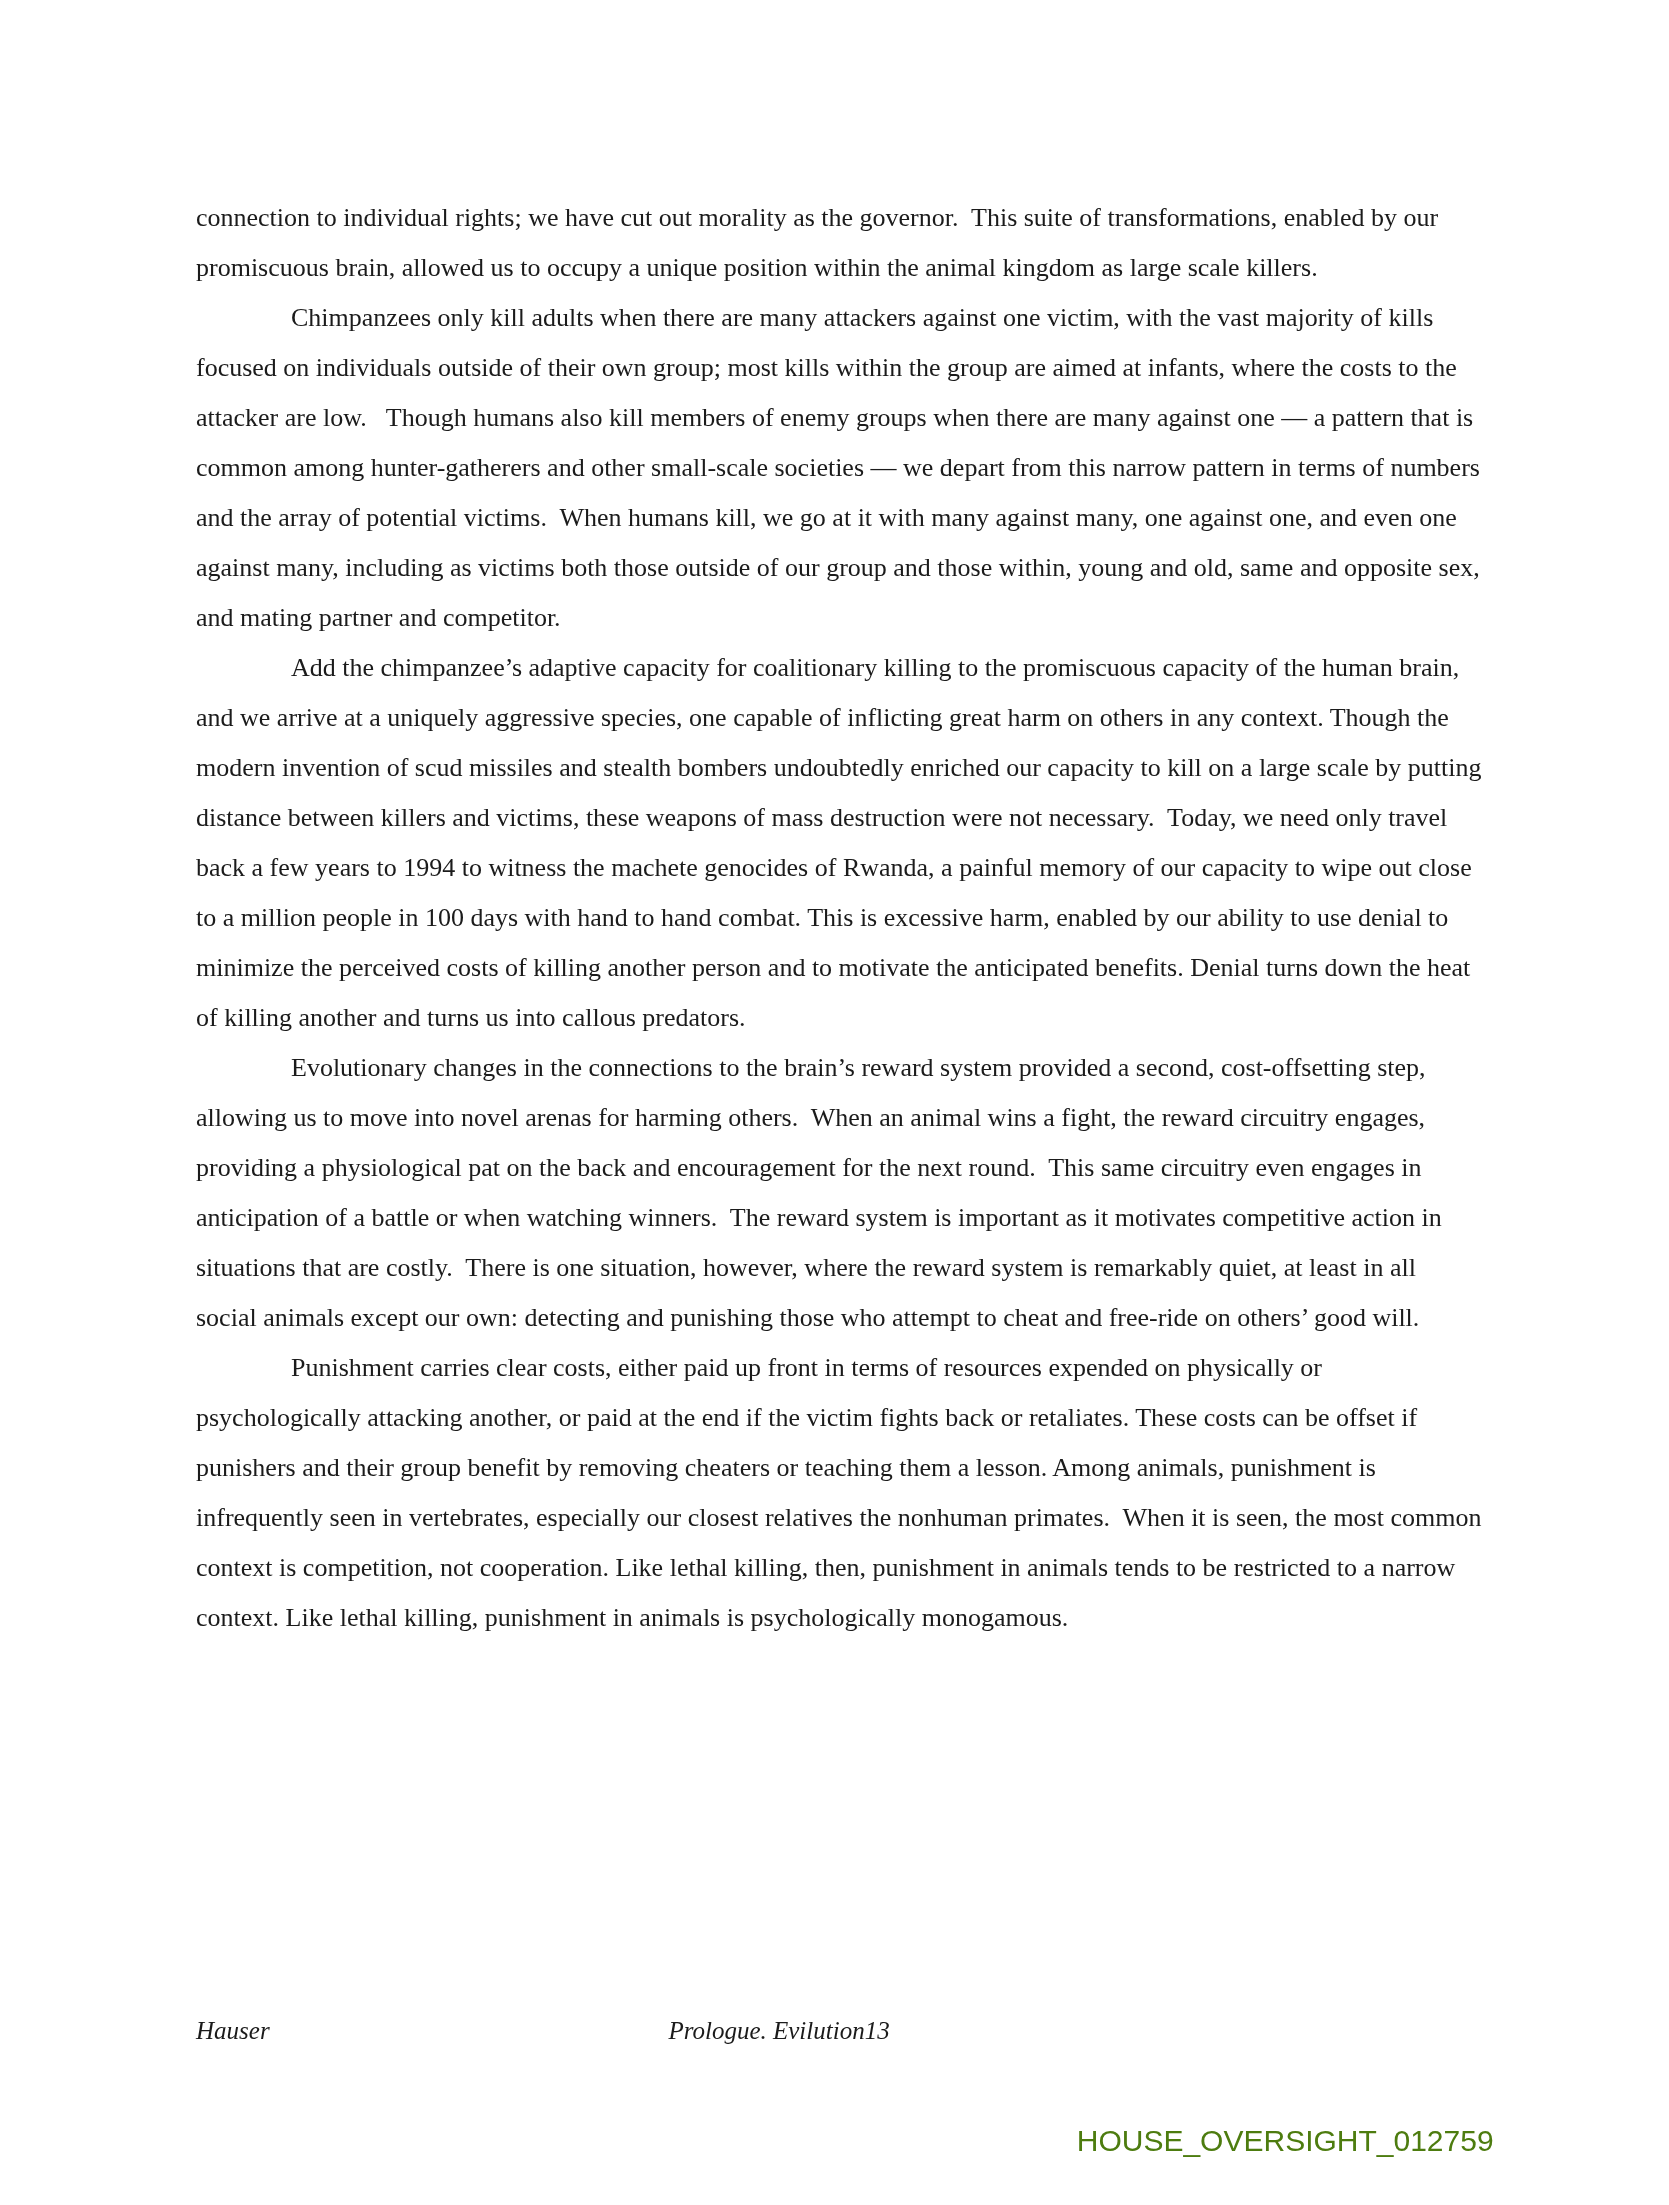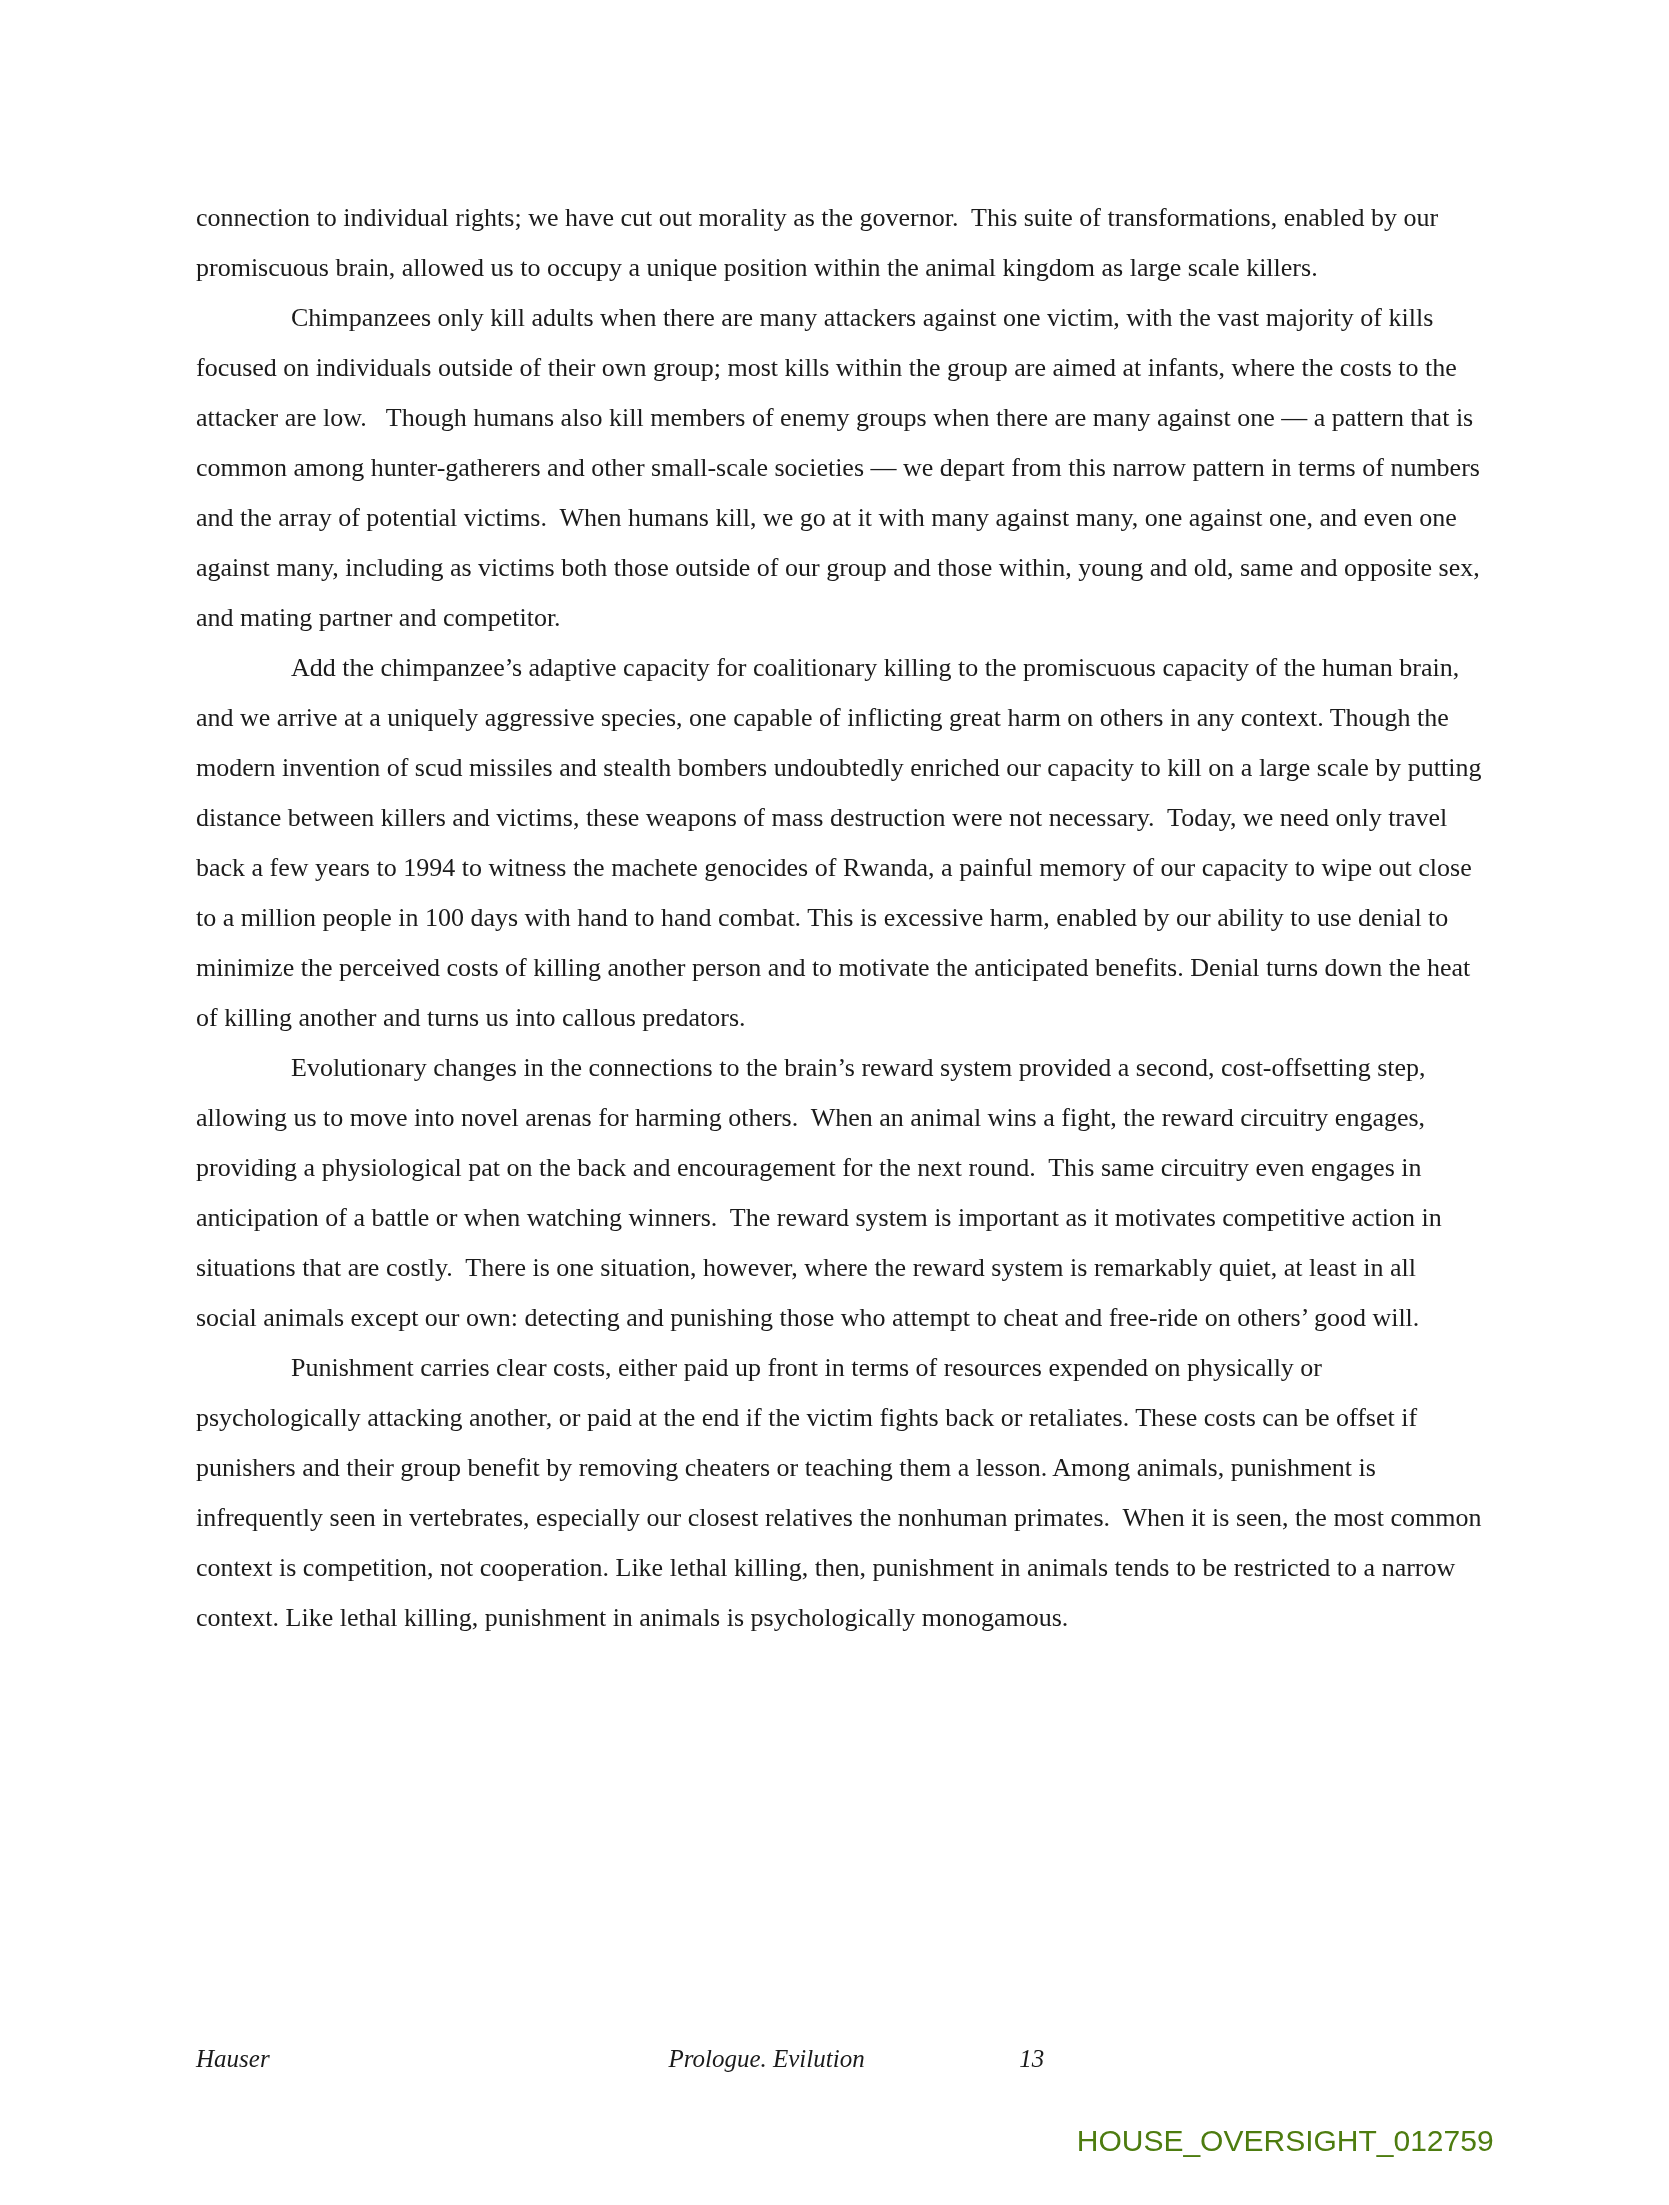--- a/index.html
+++ b/index.html
@@ -38,23 +38,23 @@
     position: absolute;
     top: 2017px;
     left: 196px;
     right: 309px;
     display: flex;
     align-items: baseline;
     font-style: italic;
     font-size: 25px;
     color: #1b1b1b;
   }
-  .footer > span { flex: 1; margin-top: 28px; }
+  .footer > span { flex: 1; }
   .footer .f-center { text-align: right; }
-  .footer .f-right { text-align: center; }
+  .footer .f-right { text-align: left; }
   .stamp {
     position: absolute;
     right: 14.4px;
     bottom: 47px;
     font-family: "Liberation Sans", sans-serif;
     font-size: 30px;
     color: #4d7c0f;
   }
 </style>
 </head>

